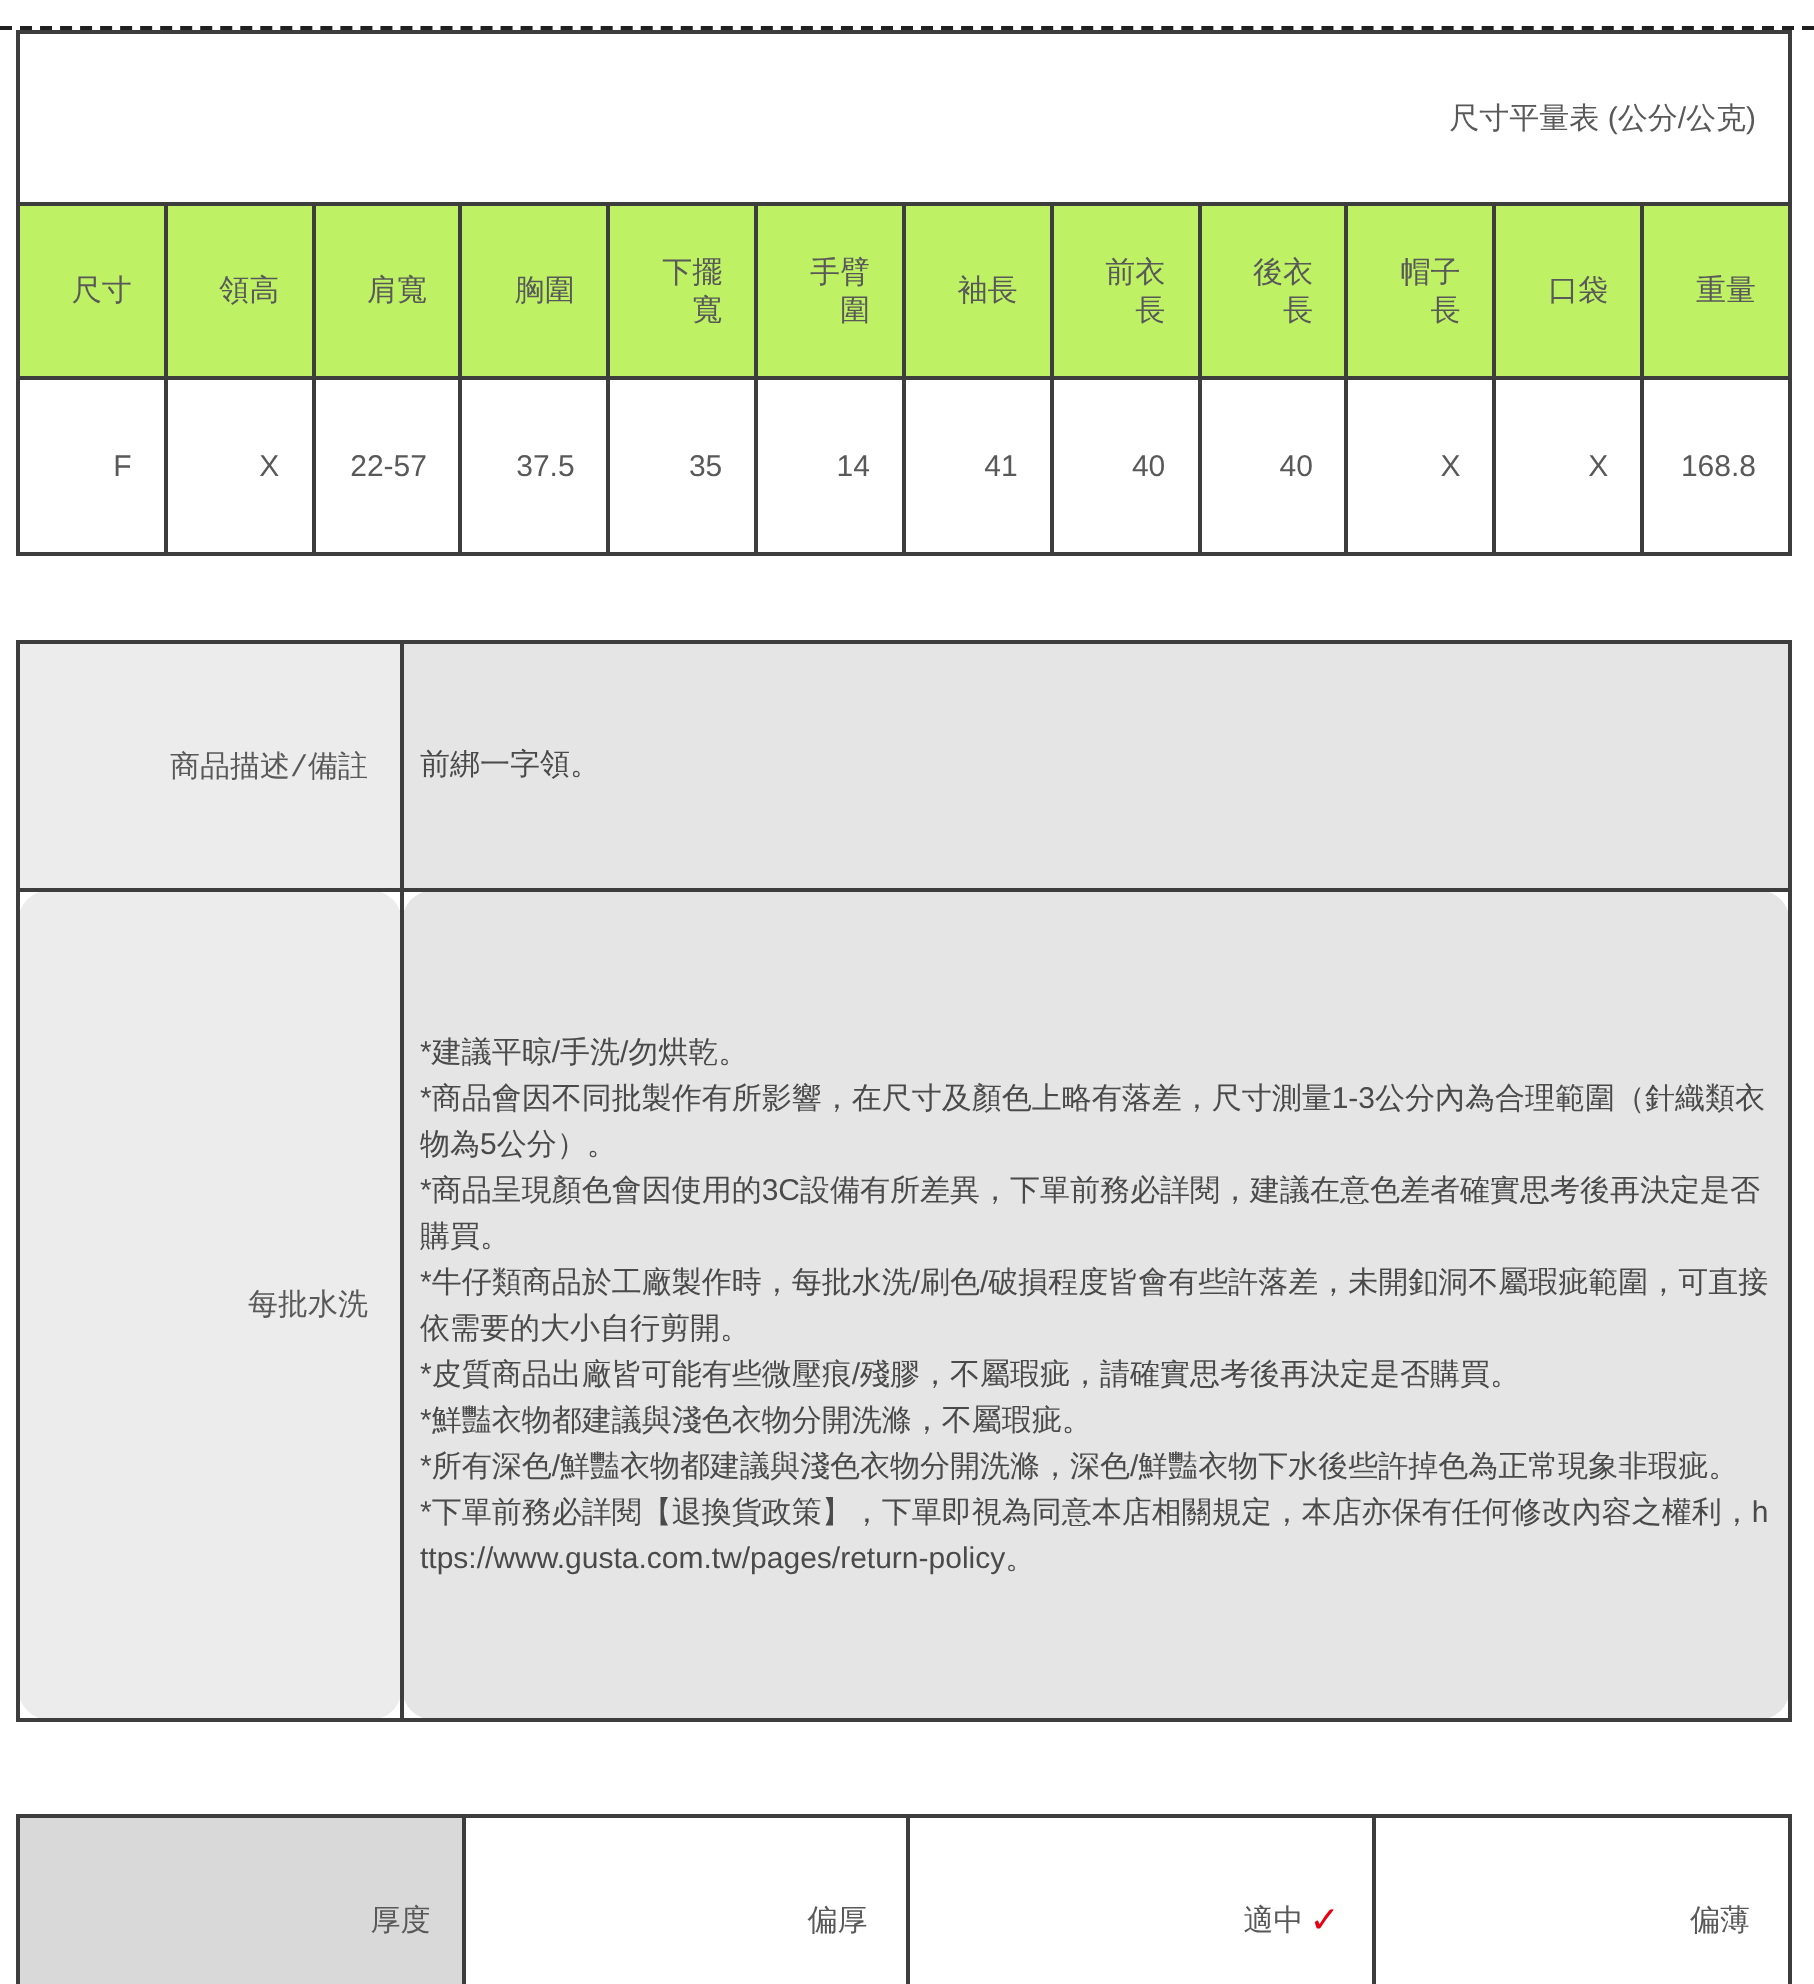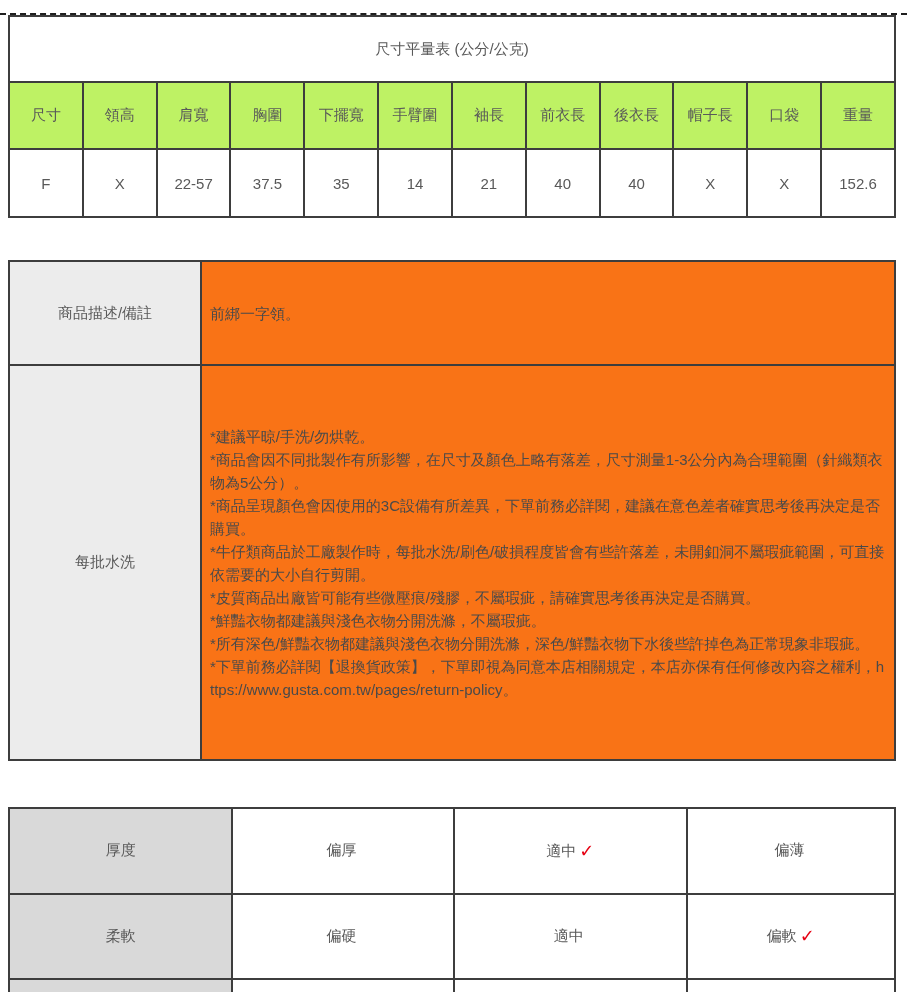--- a/index.html
+++ b/index.html
@@ -23,45 +23,45 @@
   }
   table.tbl {
     border-collapse: collapse;
     width: 100%;
     table-layout: fixed;
     font-size: 15px;
     color: #595959;
   }
   table.tbl th, table.tbl td {
     border: 2px solid #3d3d3d;
-    text-align: center;
+    text-align: right;
     vertical-align: middle;
     font-weight: normal;
-    padding: 6px;
+    padding: 16px;
     overflow: hidden;
   }
 
   
   .size-tbl { margin-top: 0; }
   .size-tbl .title-row td { height: 52px; background: #ffffff; }
   .size-tbl .head-row th { height: 53px; background: #bef264; }
   .size-tbl .data-row td { height: 54px; background: #ffffff; }
 
   .gap1 { height: 42px; }
   .gap2 { height: 46px; }
 
   
   .desc-label-col { width: 192px; }
   .desc-tbl .label-cell { background: #ececec; }
-  .desc-tbl .row-desc td { height: 90px; }
-  .desc-tbl .row-notes td { height: 381px; }
+  .desc-tbl .row-desc td { height: 90px; font-family: Liberation Mono, monospace; }
+  .desc-tbl .row-notes td { height: 381px; border-radius: 16px; }
   .desc-tbl .content-cell {
     text-align: left;
     padding: 6px 8px;
-    background: #f97316;
+    background: #e5e5e5;
     color: #4a4a4a;
   }
   .content-line {
     line-height: 23px;
     font-size: 15px;
     margin: 0;
   }
   .url-text { word-break: break-all; }
 
   
@@ -105,26 +105,26 @@
       <th>口袋</th>
       <th>重量</th>
     </tr>
     <tr class="data-row">
       <td>F</td>
       <td>X</td>
       <td>22-57</td>
       <td>37.5</td>
       <td>35</td>
       <td>14</td>
-      <td>21</td>
+      <td>41</td>
       <td>40</td>
       <td>40</td>
       <td>X</td>
       <td>X</td>
-      <td>152.6</td>
+      <td>168.8</td>
     </tr>
   </tbody>
     </table>
 
   <div class="gap1"></div>
 
   <table class="tbl desc-tbl">
     <colgroup>
         <col class="desc-label-col">
         <col>

